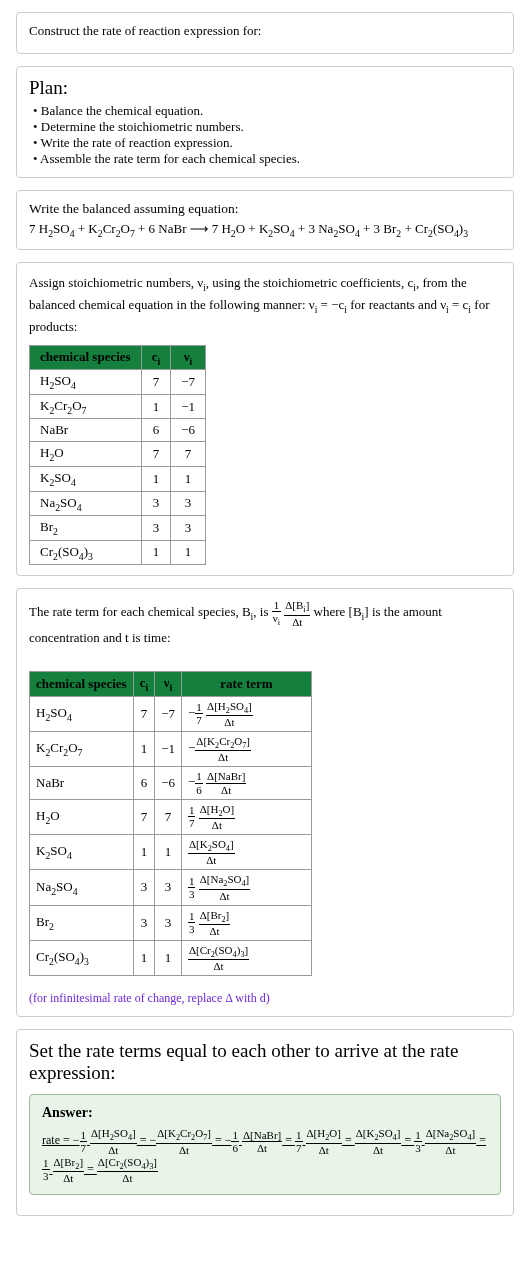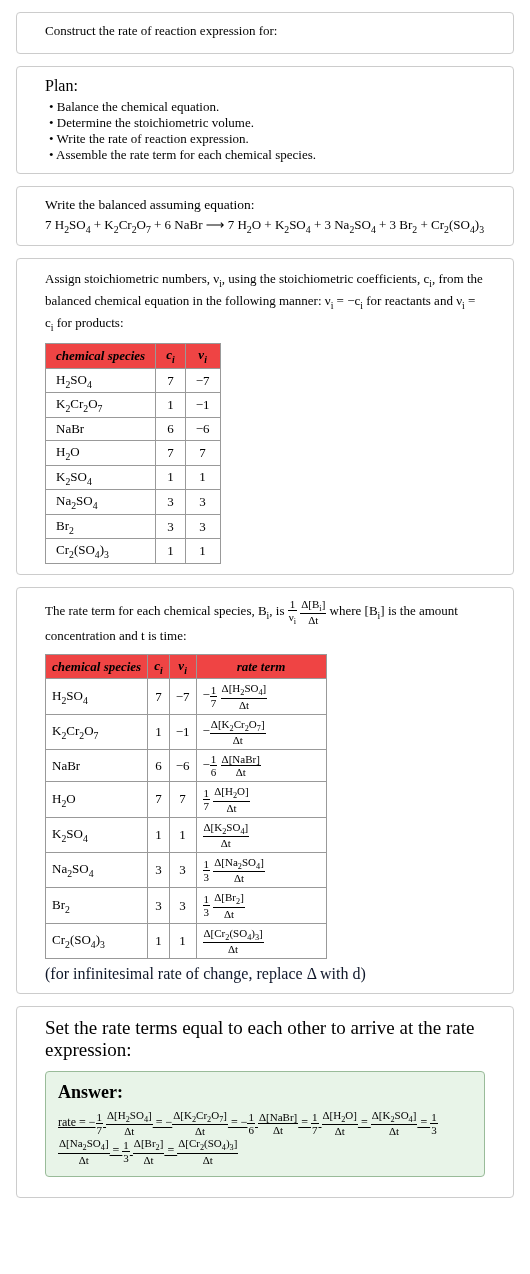--- a/index.html
+++ b/index.html
@@ -8,29 +8,29 @@
       font-size: 14px;
       background: #fff;
       color: #000;
       width: 530px;
       min-height: 1274px;
       padding: 12px 16px;
     }
     .section {
       border: 1px solid #ccc;
       border-radius: 4px;
-      padding: 10px 28px;
+      padding: 10px 12px;
       margin-bottom: 12px;
     }
     .top-equation {
       font-size: 13px;
       margin-bottom: 4px;
     }
     .plan-title {
-      font-size: 16px;
+      font-size: 19px;
       margin-bottom: 4px;
     }
     .plan-item {
       font-size: 13px;
       margin-left: 4px;
     }
     .balanced-title {
       font-size: 13.5px;
       margin-bottom: 4px;
     }
@@ -45,64 +45,63 @@
     table {
       border-collapse: collapse;
       font-size: 13px;
     }
     th, td {
       border: 1px solid #999;
       padding: 3px 10px;
       text-align: center;
     }
     th {
-      background: #ef4444;
-      font-style: italic;
+      background: #15803d;
     }
     td:first-child, th:first-child {
       text-align: left;
       min-width: 100px;
     }
     .rate-text {
       font-size: 13px;
-      margin-bottom: 8px;
+      margin-bottom: 24px;
       line-height: 1.5;
     }
     .rate-table td, .rate-table th {
       padding: 3px 6px;
     }
     .rate-table td:last-child {
       text-align: left;
       min-width: 130px;
     }
     .answer-section {
       background: #e8f4e8;
       border: 1px solid #99bb99;
       border-radius: 4px;
       padding: 10px 12px;
       margin-bottom: 10px;
     }
     .answer-title {
-      font-size: 18px;
+      font-size: 14px;
       font-weight: bold;
       margin-bottom: 6px;
     }
     .answer-content {
       font-size: 12px;
       line-height: 1.8;
       text-decoration: underline;
     }
     .set-rate-section {
       margin-bottom: 10px;
       font-size: 19px;
     }
     .infinitesimal-note {
-      font-size: 16px;
-      color: #0f172a;
-      margin-top: 6px;
+      font-size: 12px;
+      color: #6d28d9;
+      margin-top: 15px;
     }
     sub, sup {
       font-size: 0.75em;
     }
     .small-frac {
       display: inline-block;
       vertical-align: middle;
       text-align: center;
       font-size: 11px;
     }
@@ -121,21 +120,21 @@
 </head>
 <body>
 
 <div class="section">
   <div class="top-equation">Construct the rate of reaction expression for:</div>
 </div>
 
 <div class="section">
   <div class="plan-title">Plan:</div>
   <div class="plan-item">• Balance the chemical equation.</div>
-  <div class="plan-item">• Determine the stoichiometric volume.</div>
+  <div class="plan-item">• Determine the stoichiometric numbers.</div>
   <div class="plan-item">• Write the rate of reaction expression.</div>
   <div class="plan-item">• Assemble the rate term for each chemical species.</div>
 </div>
 
 <div class="section">
   <div class="balanced-title">Write the balanced assuming equation:</div>
   <div class="balanced-eq">
     7 H<sub>2</sub>SO<sub>4</sub> + K<sub>2</sub>Cr<sub>2</sub>O<sub>7</sub> + 6 NaBr ⟶ 7 H<sub>2</sub>O + K<sub>2</sub>SO<sub>4</sub> + 3 Na<sub>2</sub>SO<sub>4</sub> + 3 Br<sub>2</sub> + Cr<sub>2</sub>(SO<sub>4</sub>)<sub>3</sub>
   </div>
 </div>

